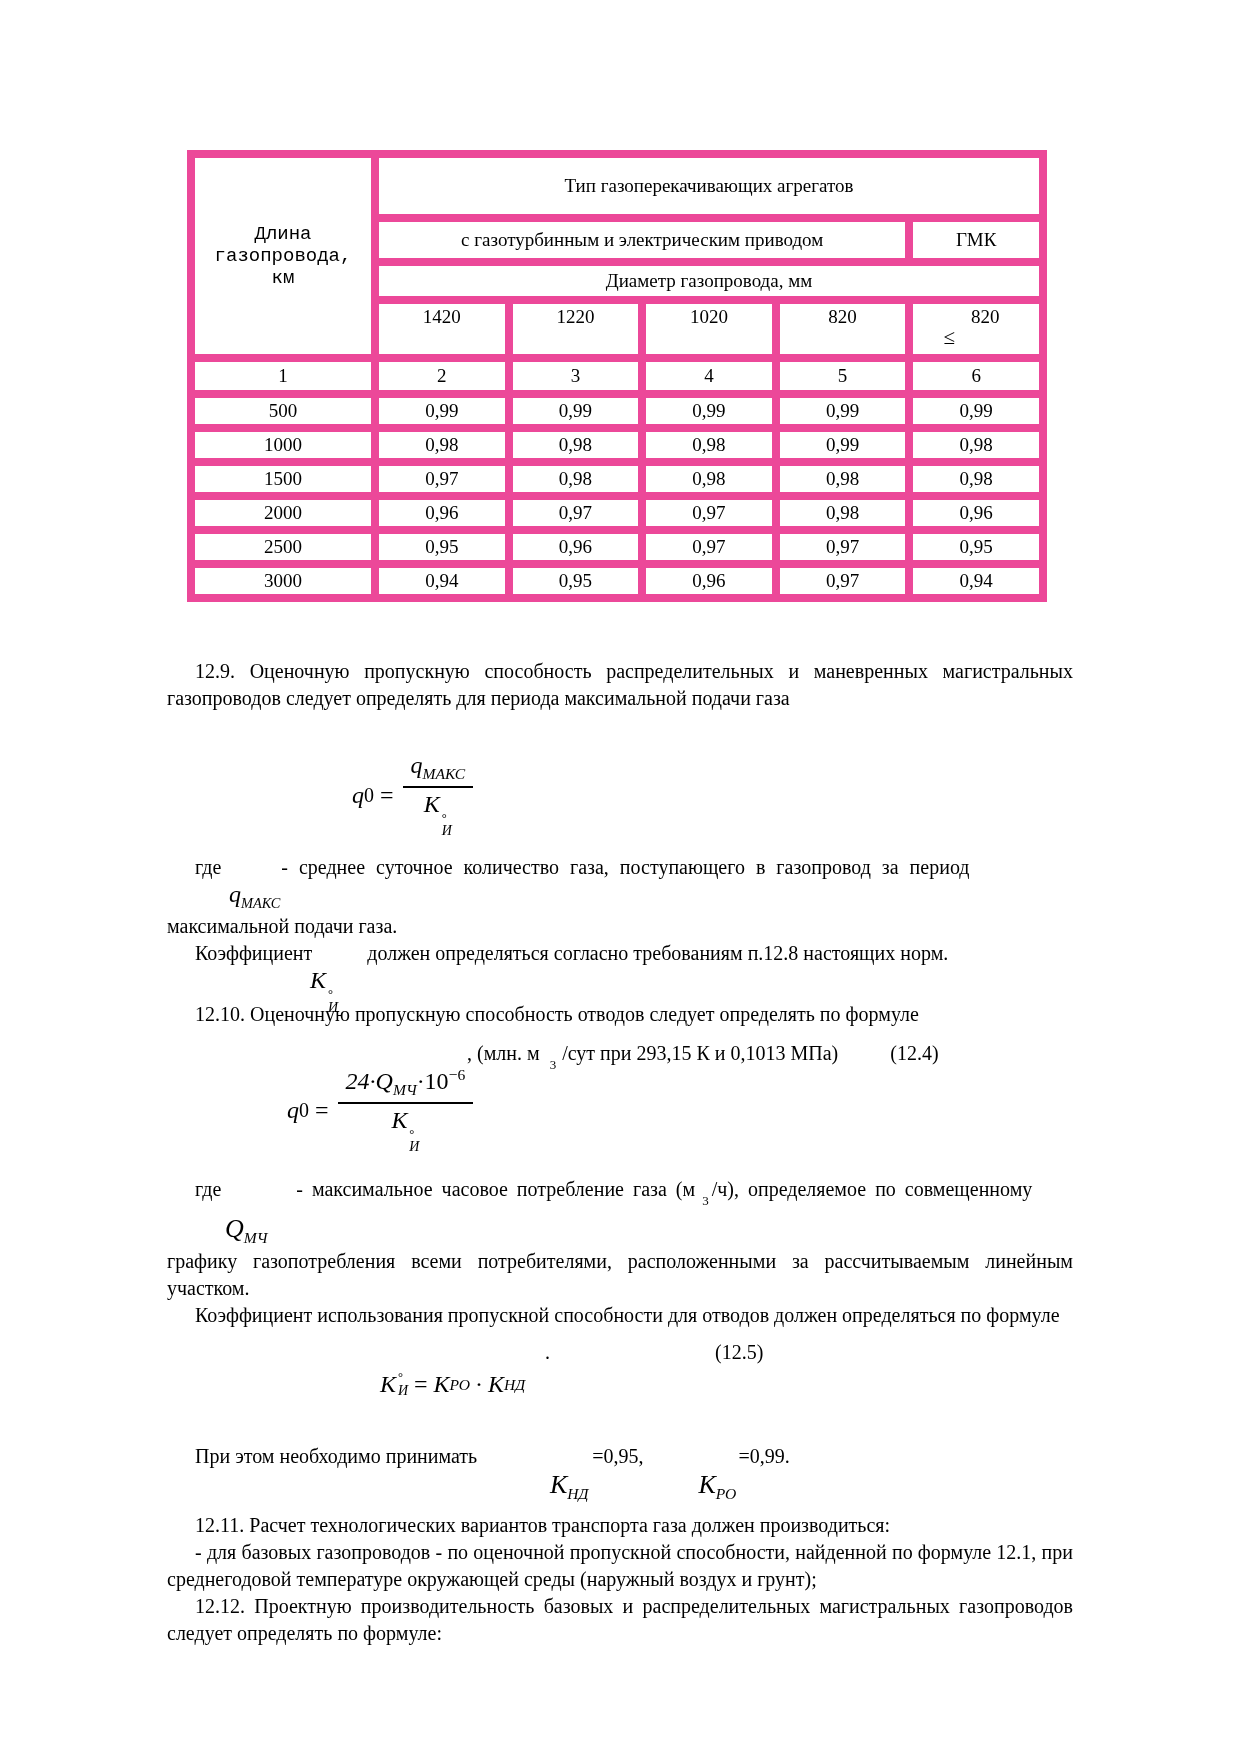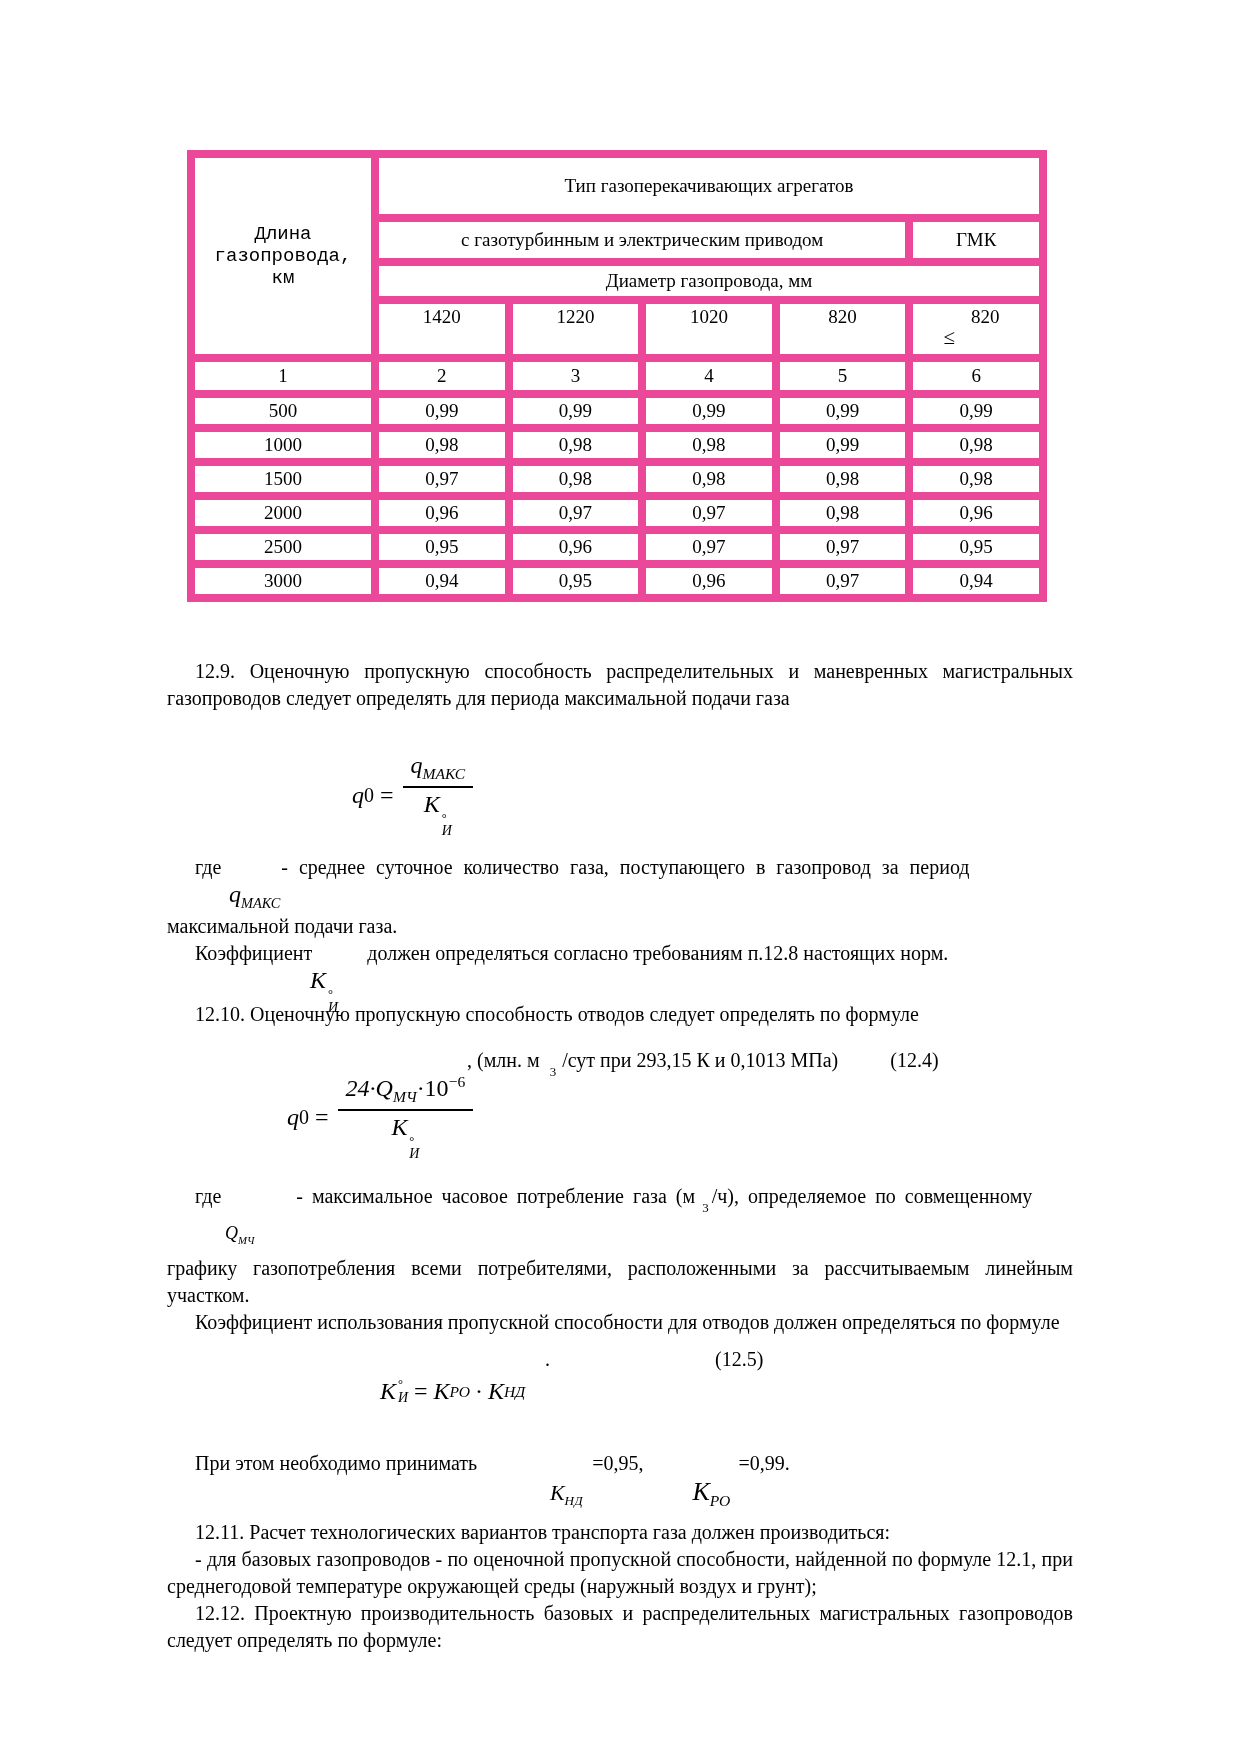--- a/index.html
+++ b/index.html
@@ -167,41 +167,41 @@
   </p>
   <div class="symline" style="height:34px;padding-left:143px">
     <span class="msym"><i>К</i><span class="stack">
           <span class="s-sup">°</span>
           <span class="s-sub">И</span>
         </span></span>
   </div>
 
   <p class="indent">12.10. Оценочную пропускную способность отводов следует определять по формуле</p>
 
-  <div class="fblock" style="height:128px;margin-top:21px">
+  <div class="fblock" style="height:128px;margin-top:14px">
     <span class="funits" style="left:300px;top:0">
       <span>, (млн. м</span><span class="lowdig">3</span><span>/сут при 293,15 К и 0,1013 МПа)</span><span class="flabel" style="margin-left:52px">(12.4)</span>
     </span>
     <span class="frow" style="left:120px;top:24px">
       <i>q</i><sub>0</sub>&nbsp;<span>=</span>
       <span class="frac">
         <span class="fnum"><i>24·Q</i><sub class="m">МЧ</sub><span>·10</span><sup class="m">−6</sup></span>
         <span class="fden"><i>К</i><span class="stack">
               <span class="s-sup">°</span>
               <span class="s-sub">И</span>
             </span></span>
       </span>
     </span>
   </div>
 
   <p style="margin-top:6px">
     <span class="gap" style="width:28px"></span><span>где</span><span class="gap g75"></span><span style="word-spacing:4px"><span>- максимальное часовое потребление газа (м</span><span class="lowdig" style="margin:0 3px 0 7px">3</span><span>/ч), определяемое по совмещенному</span></span>
   </p>
   <div class="symline" style="height:34px;padding-left:58px">
-    <span class="msym" style="font-size:18px"><i>Q</i><sub>МЧ</sub></span>
+    <span class="msym" style="font-size:26px"><i>Q</i><sub>МЧ</sub></span>
   </div>
   <p class="just">графику газопотребления всеми потребителями, расположенными за рассчитываемым линейным участком.</p>
 
   <p class="just indent">Коэффициент использования пропускной способности для отводов должен определяться по формуле</p>
 
   <div class="fblock" style="height:88px;margin-top:12px">
     <span class="funits" style="left:378px;top:0">.</span>
     <span class="funits" style="left:548px;top:0">(12.5)</span>
     <span class="frow" style="left:213px;top:30px">
       <i>К</i>
@@ -215,21 +215,21 @@
       <span style="margin:0 5px">·</span>
       <i>К</i>
         <sub class="m">НД</sub>
     </span>
   </div>
 
   <p style="margin-top:14px">
     <span class="gap" style="width:28px"></span><span>При этом необходимо принимать</span><span class="gap g115"></span><span>=0,95,</span><span class="gap g95"></span><span>=0,99.</span>
   </p>
   <div class="symline" style="height:38px;padding-left:383px">
-    <span class="msym" style="font-size:22px"><i>К</i><sub>НД</sub></span>
+    <span class="msym" style="font-size:26px"><i>К</i><sub>НД</sub></span>
     <span class="gap" style="width:100px"></span>
     <span class="msym" style="font-size:26px"><i>К</i><sub>РО</sub></span>
   </div>
 
   <p class="indent" style="margin-top:4px">12.11. Расчет технологических вариантов транспорта газа должен производиться:</p>
   <p class="just indent">- для базовых газопроводов - по оценочной пропускной способности, найденной по формуле 12.1, при среднегодовой температуре окружающей среды (наружный воздух и грунт);</p>
   <p class="just indent">12.12. Проектную производительность базовых и распределительных магистральных газопроводов следует определять по формуле:</p>
 
 </div>
 

